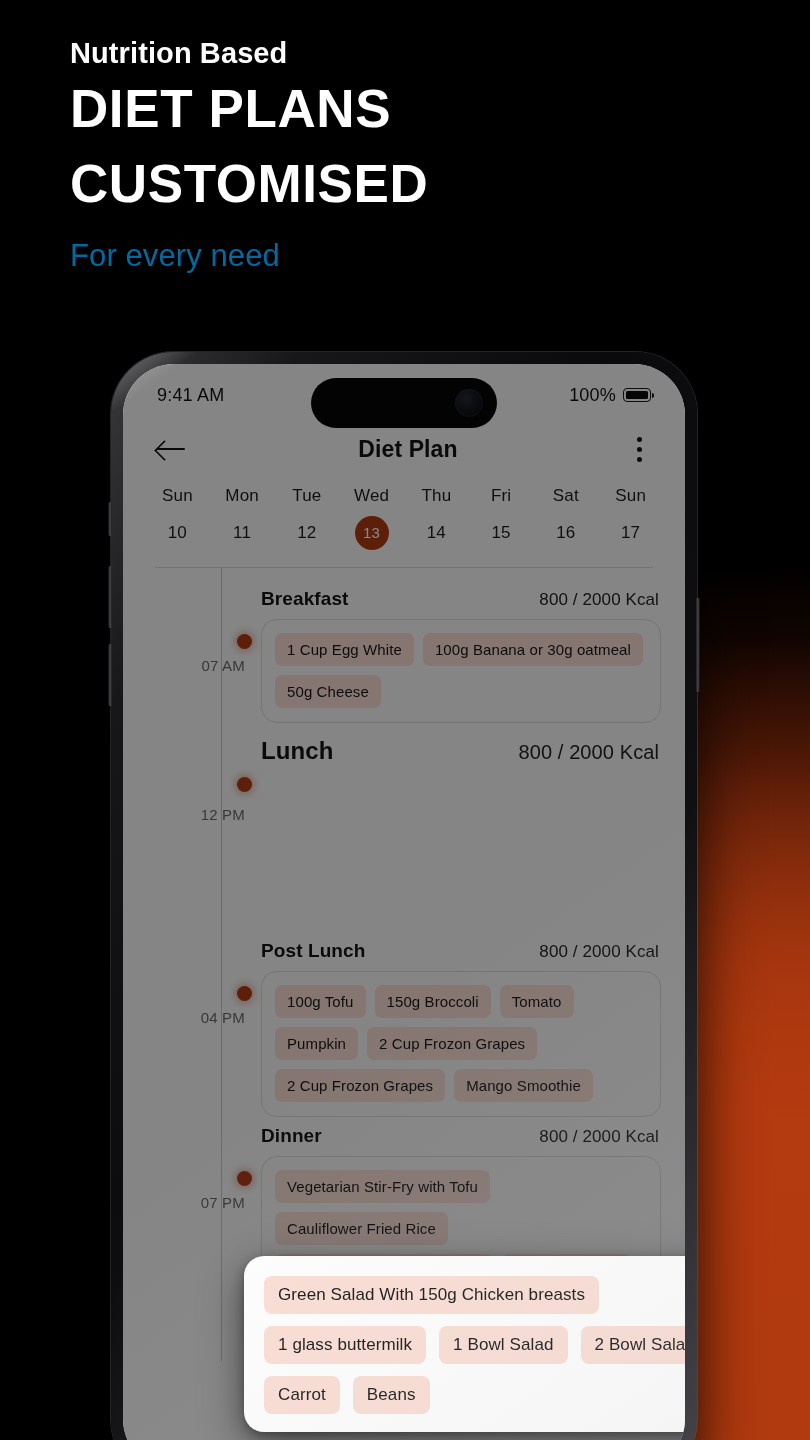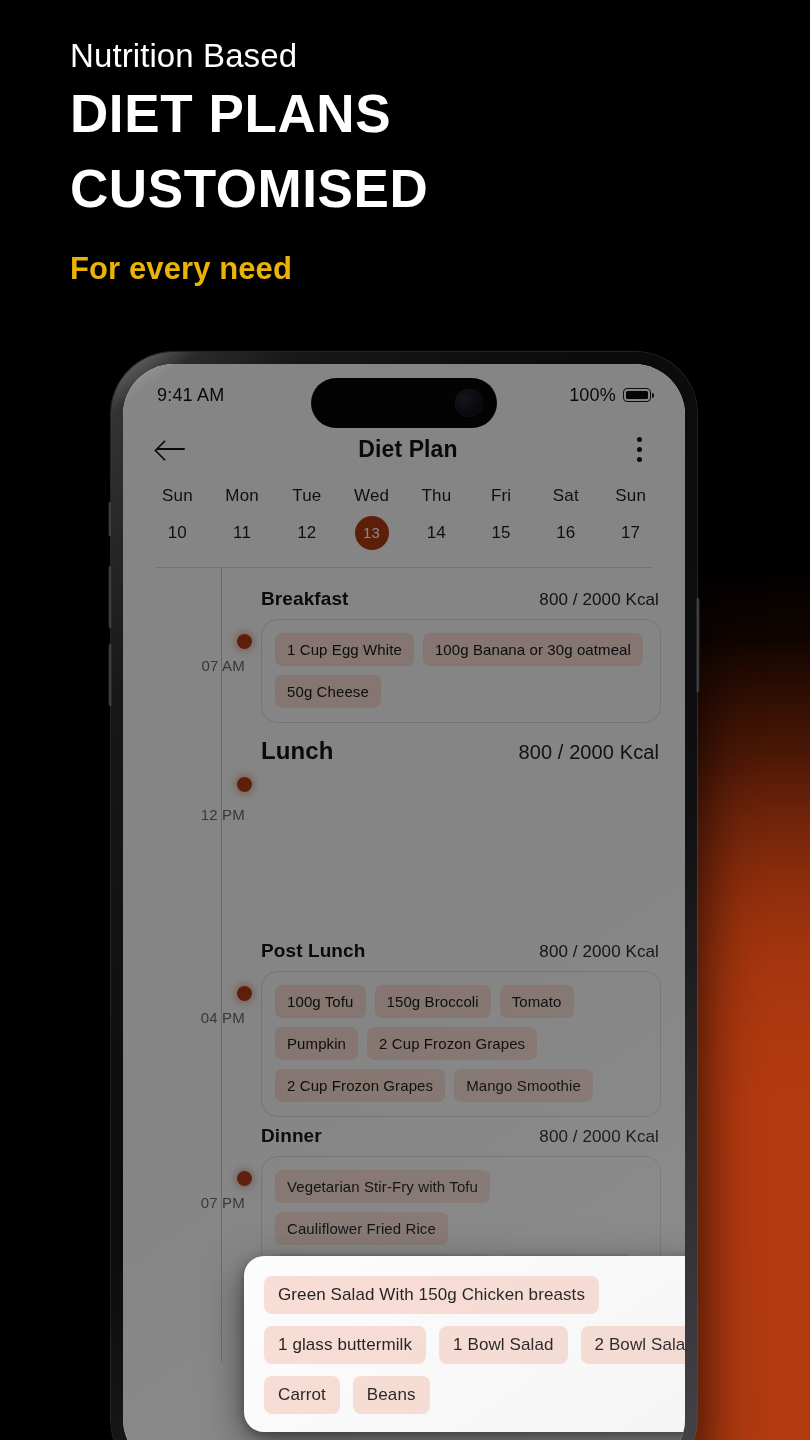--- a/index.html
+++ b/index.html
@@ -52,30 +52,30 @@
       rgba(0,0,0,0) 0%,
       rgba(170,56,16,0.55) 30%,
       rgba(180,58,15,1) 60%,
       rgba(178,58,15,1) 100%);
     pointer-events:none;
   }
 
   
   .headline { position:absolute; left:70px; top:36px; width:660px; z-index:30; }
   .h-kicker {
-    font-size:33px; font-weight:400; color:#fff;
+    font-size:29px; font-weight:700; color:#fff;
     letter-spacing:0.1px; line-height:1.2;
   }
   .h-main {
     font-size:53px; font-weight:700; color:#fff;
     letter-spacing:0.6px; line-height:1.42; text-transform:uppercase;
   }
   .h-sub {
-    font-size:31px; font-weight:700; color:#eab308;
-    letter-spacing:0.1px; line-height:1.25; margin-top:24px;
+    font-size:31px; font-weight:400; color:#0369a1;
+    letter-spacing:0.1px; line-height:1.25; margin-top:16px;
   }
 
   
   #phone {
     position:absolute;
     left:111px; top:352px;
     width:586px; height:1130px;
     border-radius:62px;
     background:linear-gradient(118deg,#3a3a3c 0%,#17171a 16%,#0a0a0c 42%,#101012 70%,#2e2e31 100%);
     padding:12px;

